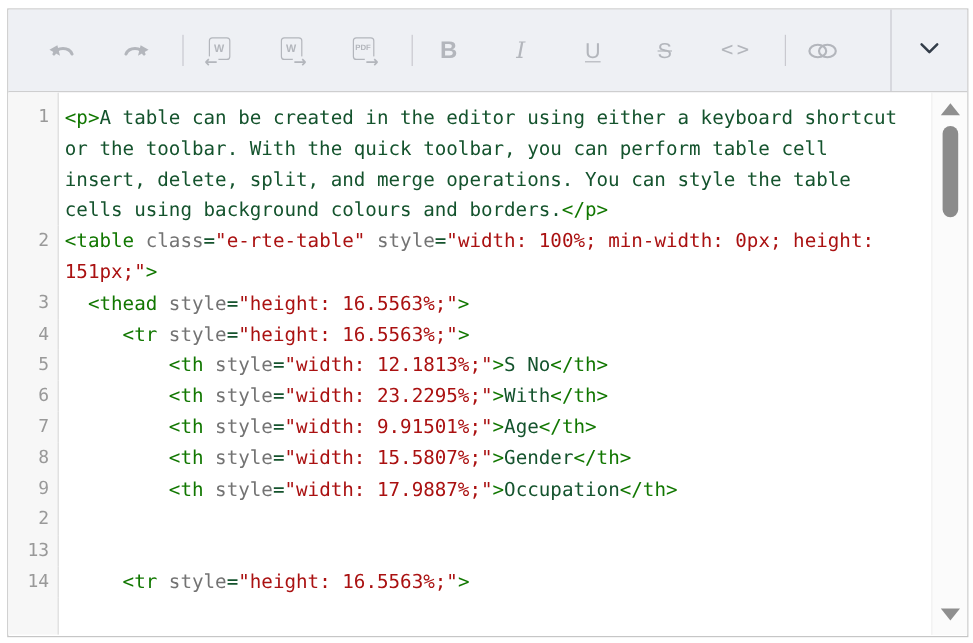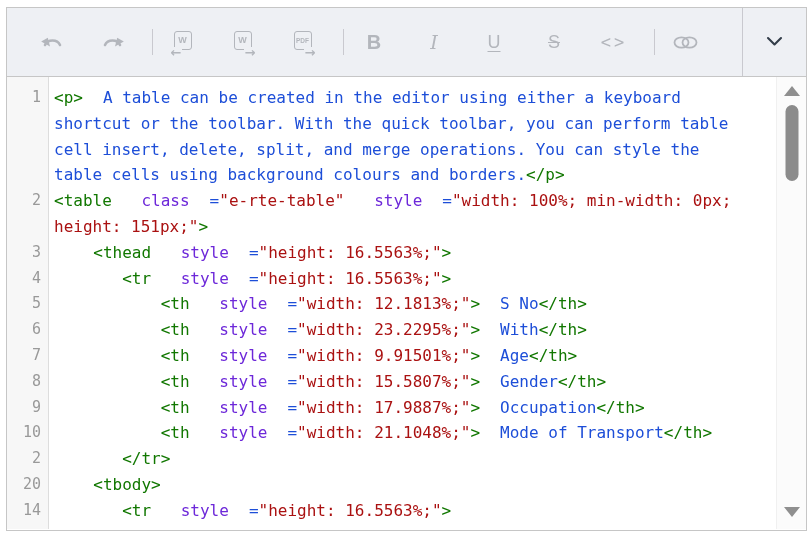--- a/index.html
+++ b/index.html
@@ -50,23 +50,23 @@
     flex:1;overflow:hidden;padding-top:8px;background:#fff;position:relative;
     font:16px/25.8px "DejaVu Sans Mono",monospace;color:#222;cursor:text;
   }
   .line{display:flex;align-items:stretch;}
   .gutter{
     width:42px;flex:none;background:#f7f7f7;border-right:1px solid #ddd;
     color:#999;text-align:right;padding-right:7px;font-size:15px;
   }
   .code{white-space:pre-wrap;max-width:706px;padding-left:5px;}
   .tk-tag{color:#117700;}
-  .tk-attr{color:#6d28d9;}
+  .tk-attr{color:#737373;}
   .tk-str{color:#aa1111;}
-  .tk-text,.tk-plain{color:#1d4ed8;margin-left:20px;}
+  .tk-text,.tk-plain{color:#14532d;}
   
   .gutter-bg{position:absolute;left:0;top:0;bottom:0;width:42px;background:#f7f7f7;border-right:1px solid #ddd;z-index:0;}
   .lines-wrap{position:relative;z-index:1;}
   
   .vscroll{width:30px;flex:none;background:#fbfbfb;border-left:1px solid #f0f0f0;position:relative;}
   .scroll-arrow{width:0;height:0;border-left:8px solid transparent;border-right:8px solid transparent;position:absolute;left:50%;transform:translateX(-50%);cursor:pointer;}
   .scroll-arrow.up{top:9px;border-bottom:10px solid #8f8f8f;}
   .scroll-arrow.down{bottom:12px;border-top:10px solid #8f8f8f;}
   .scroll-thumb{position:absolute;top:28px;left:50%;transform:translateX(-50%);width:13px;height:76px;border-radius:7px;background:#8b8b8b;cursor:grab;}
 </style>
@@ -173,30 +173,24 @@
           </div>
           <div class="line">
             <div class="gutter">8</div>
             <div class="code"><span class="tk-plain">         </span><span class="tk-tag">&lt;th</span><span class="tk-plain"> </span><span class="tk-attr">style</span><span class="tk-plain">=</span><span class="tk-str">"width: 15.5807%;"</span><span class="tk-tag">&gt;</span><span class="tk-text">Gender</span><span class="tk-tag">&lt;/th&gt;</span></div>
           </div>
           <div class="line">
             <div class="gutter">9</div>
             <div class="code"><span class="tk-plain">         </span><span class="tk-tag">&lt;th</span><span class="tk-plain"> </span><span class="tk-attr">style</span><span class="tk-plain">=</span><span class="tk-str">"width: 17.9887%;"</span><span class="tk-tag">&gt;</span><span class="tk-text">Occupation</span><span class="tk-tag">&lt;/th&gt;</span></div>
           </div>
           <div class="line">
-            <div class="gutter">10</div>
-            <div class="code"><span class="tk-plain">         </span><span class="tk-tag">&lt;th</span><span class="tk-plain"> </span><span class="tk-attr">style</span><span class="tk-plain">=</span><span class="tk-str">"width: 21.1048%;"</span><span class="tk-tag">&gt;</span><span class="tk-text">Mode of Transport</span><span class="tk-tag">&lt;/th&gt;</span></div>
-          </div>
-          <div class="line">
             <div class="gutter">2</div>
-            <div class="code"><span class="tk-plain">     </span><span class="tk-tag">&lt;/tr&gt;</span></div>
-          </div>
-          <div class="line">
-            <div class="gutter">20</div>
-            <div class="code"><span class="tk-plain">  </span><span class="tk-tag">&lt;tbody&gt;</span></div>
+          </div>
+          <div class="line">
+            <div class="gutter">13</div>
           </div>
           <div class="line">
             <div class="gutter">14</div>
             <div class="code"><span class="tk-plain">     </span><span class="tk-tag">&lt;tr</span><span class="tk-plain"> </span><span class="tk-attr">style</span><span class="tk-plain">=</span><span class="tk-str">"height: 16.5563%;"</span><span class="tk-tag">&gt;</span></div>
           </div>
         </div>
     </div>
     <div class="vscroll">
       <div class="scroll-arrow up"></div>
       <div class="scroll-thumb"></div>

